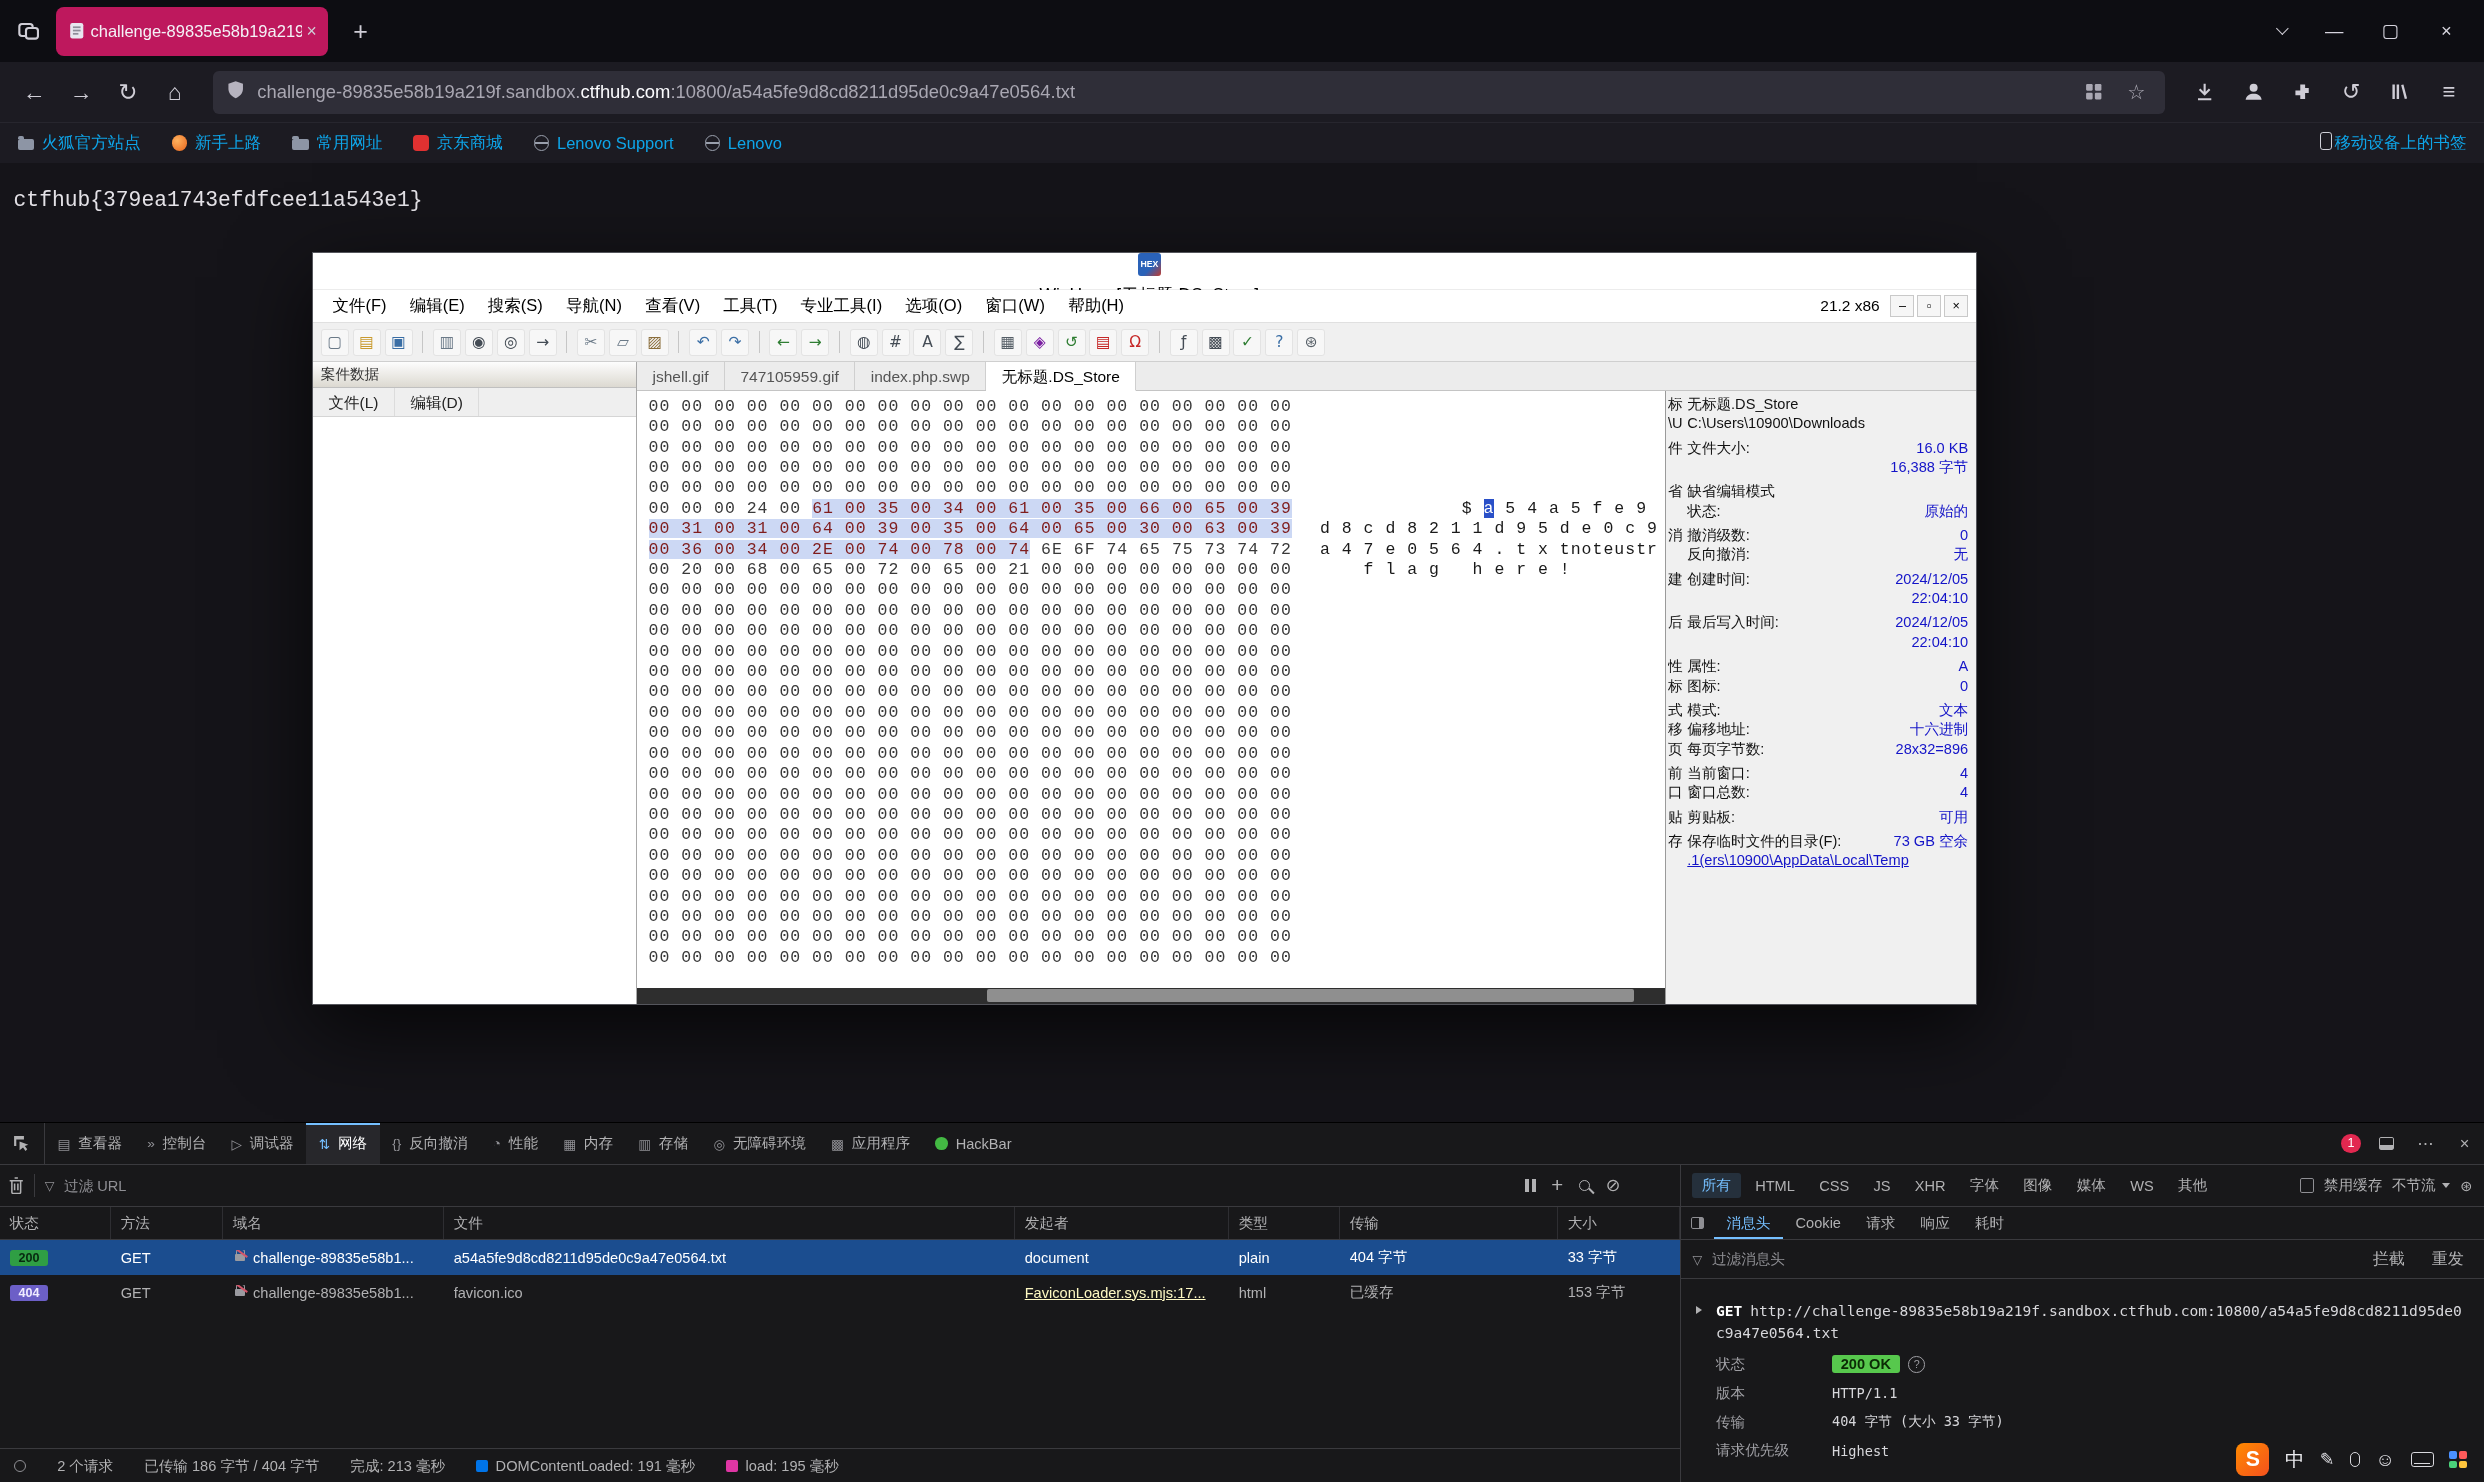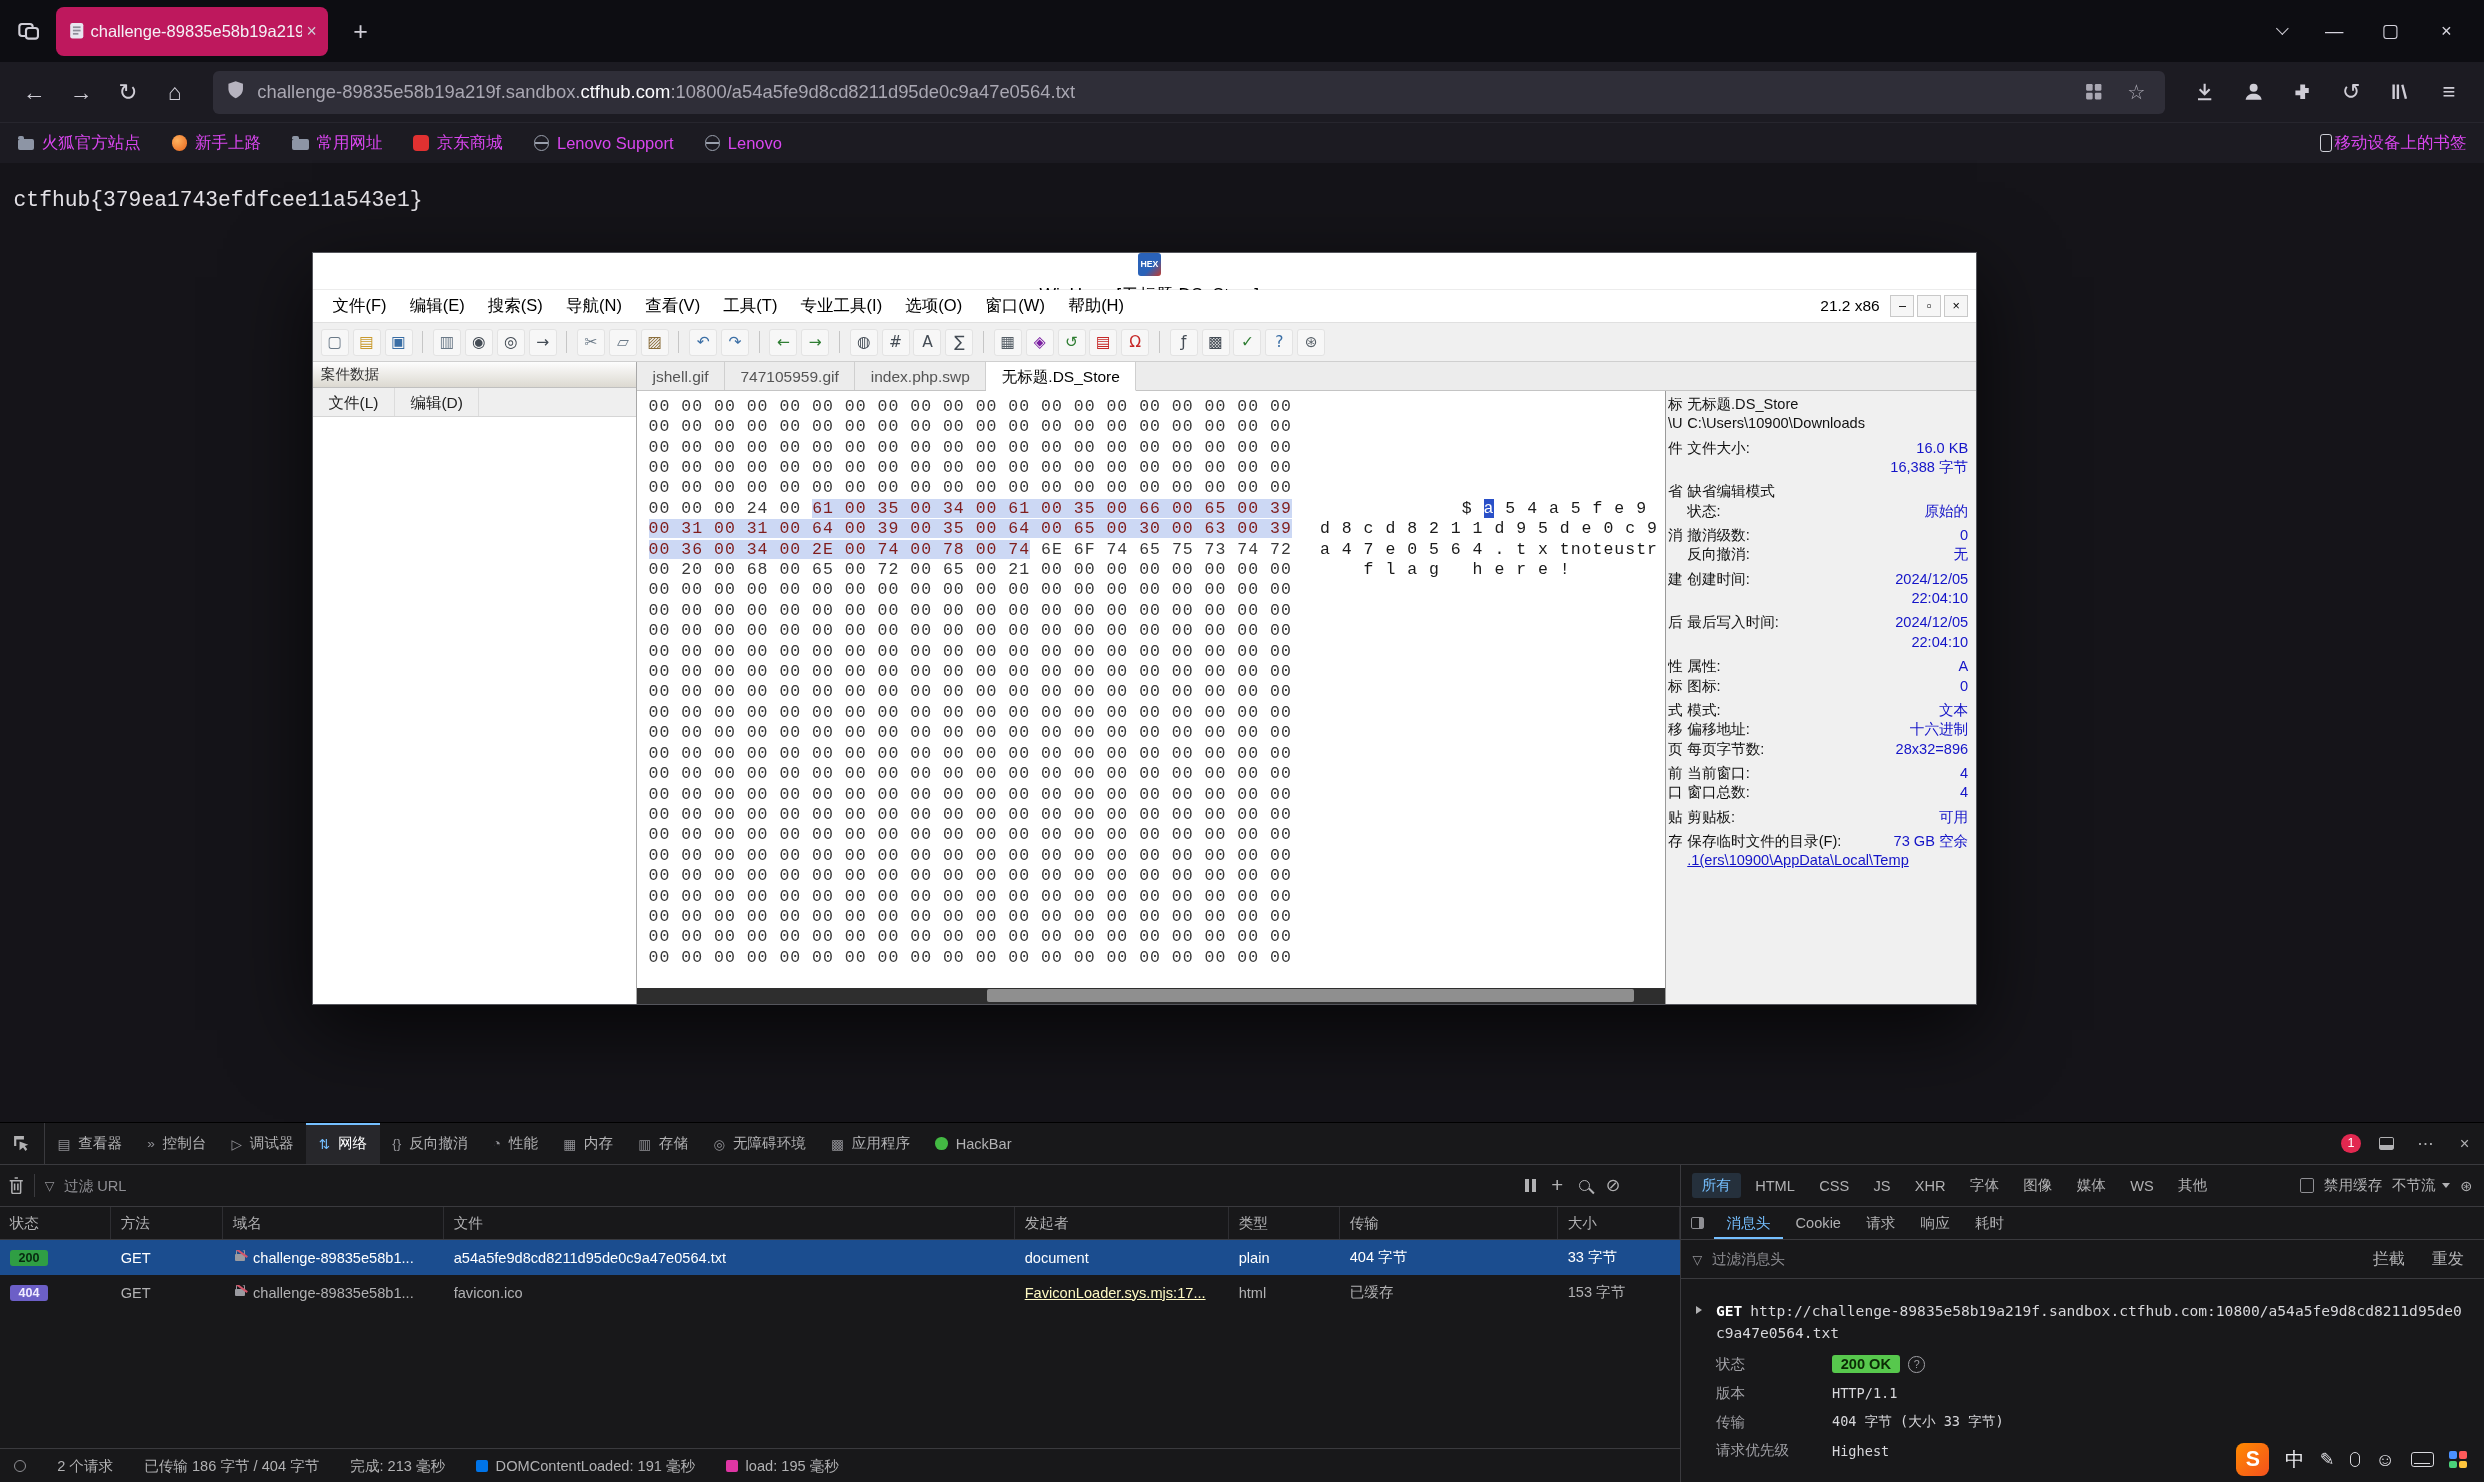--- a/index.html
+++ b/index.html
@@ -24,24 +24,24 @@
 
   .navbar { height:60px; display:flex; align-items:center; background:#1c1b22; padding:0 11.6px; gap:1.9px; }
   .navbtn { width:45px; height:45px; display:grid; place-items:center; color:#cfcdd6; font-size:23px; border-radius:5.8px; }
   .urlbar { flex:1; height:43px; margin:0 13.6px; background:#2f2e38; border-radius:5.8px;
             display:flex; align-items:center; padding:0 13.6px; gap:11.6px; }
   .url-text { font-size:18.4px; color:#a9a7b2; white-space:nowrap; overflow:hidden; }
   .url-domain { color:#fbfbfe; }
   .uicon { color:#a9a7b2; font-size:20.4px; display:grid; place-items:center; width:31px; height:31px; }
   .ricon { width:47px; height:45px; display:grid; place-items:center; color:#cfcdd6; font-size:22px; border-radius:5.8px; }
 
-  .bookmarks { height:41px; display:flex; align-items:center; background:#1c1b22; border-top:1px solid #27262e; padding:0 17.5px; font-size:16.5px; color:#d946ef; }
+  .bookmarks { height:41px; display:flex; align-items:center; background:#1c1b22; border-top:1px solid #27262e; padding:0 17.5px; font-size:16.5px; color:#0ea5e9; }
   .bm-list { display:flex; gap:31px; align-items:center; }
   .bm-item { display:flex; gap:7.8px; align-items:center; }
-  .bm-right { margin-left:auto; display:flex; gap:3px; align-items:center; }
+  .bm-right { margin-left:auto; display:flex; gap:3px; }
   .bm-ico { display:inline-block; position:relative; }
   .bm-folder { width:16.5px; height:11.6px; background:#8d95a5; border-radius:1.9px; margin-top:2.9px; }
   .bm-folder:before { content:""; position:absolute; top:-2.9px; left:0; width:6.8px; height:2.9px; background:#8d95a5; border-radius:1.9px 1.9px 0 0; }
   .bm-fox { width:15.5px; height:15.5px; border-radius:50%; background:radial-gradient(circle at 35% 35%, #ffb25e, #e8641c); }
   .bm-jd { width:15.5px; height:15.5px; border-radius:3.9px; background:#e03131; }
   .bm-globe { width:15.5px; height:15.5px; border:1.9px solid #9aa0ad; border-radius:50%; }
   .bm-globe:before { content:""; position:absolute; left:0; right:0; top:50%; height:1.9px; margin-top:-1px; background:#9aa0ad; }
   .bm-phone { width:11.6px; height:17.5px; border:1.9px solid #cfd0d8; border-radius:2.9px; }
 
   

